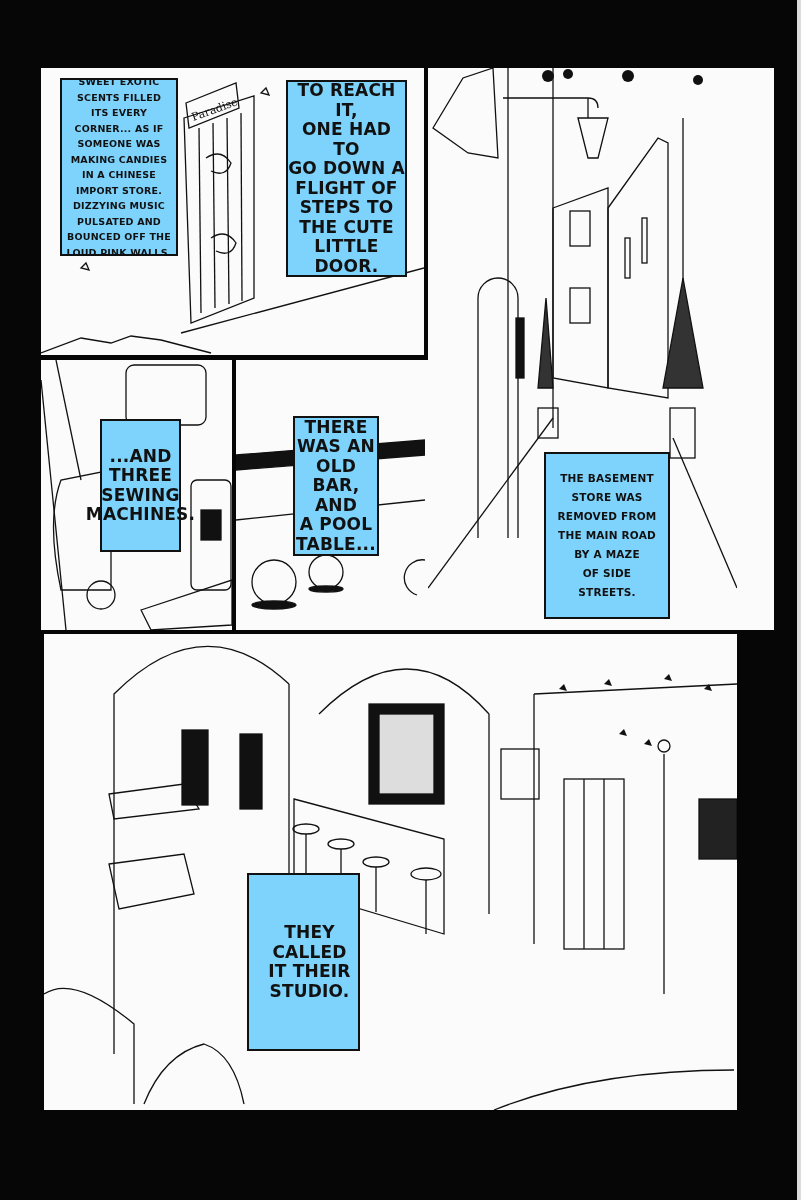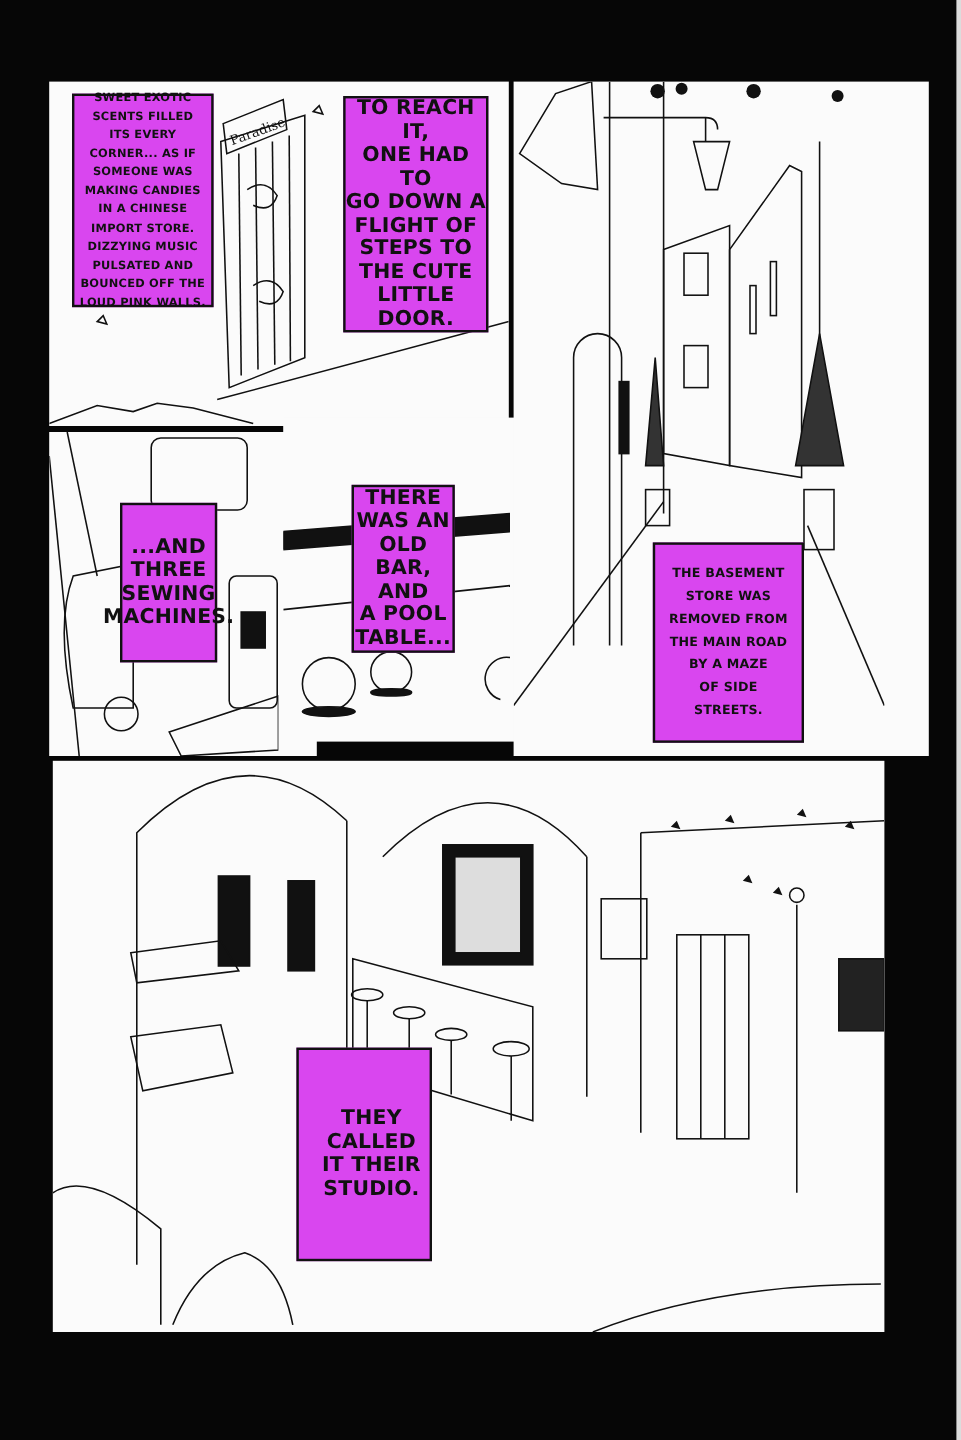--- a/index.html
+++ b/index.html
@@ -1,20 +1,20 @@
 <!DOCTYPE html>
 <html><head>
 <meta charset="utf-8">
 <style>
   html,body{margin:0;padding:0;}
   body{width:801px;height:1200px;background:#060606;position:relative;overflow:hidden;font-family:"DejaVu Sans",sans-serif;}
   .edge{position:absolute;right:0;top:0;width:4px;height:1200px;background:#dcdcdc;}
   .panel{position:absolute;background:#fbfbfb;overflow:hidden;}
   .panel svg{position:absolute;left:0;top:0;}
-  .caption{position:absolute;background:#d946ef;border:2px solid #111;box-sizing:border-box;display:flex;align-items:center;justify-content:center;text-align:center;
+  .caption{position:absolute;background:#7dd3fc;border:2px solid #111;box-sizing:border-box;display:flex;align-items:center;justify-content:center;text-align:center;
     font-family:"DejaVu Sans",sans-serif;font-weight:bold;color:#111;text-transform:uppercase;letter-spacing:0.2px;white-space:pre-line;}
   .c-sm{font-size:9.5px;line-height:15.5px;}
   .c-md{font-size:17px;line-height:19.5px;}
 </style>
 </head>
 <body>
 
 <div class="edge"></div>
 
 <div class="panel" style="left:41px;top:68px;width:383px;height:287px;">
@@ -51,40 +51,40 @@
 LOUD PINK WALLS.</div>
   <div class="caption c-md" style="left:245px;top:12px;width:121px;height:197px;">TO REACH IT,
 ONE HAD TO
 GO DOWN A
 FLIGHT OF
 STEPS TO
 THE CUTE
 LITTLE DOOR.</div>
 </div>
 
-<div class="panel" style="left:41px;top:360px;width:191px;height:270px;padding-left:32px;">
+<div class="panel" style="left:41px;top:360px;width:191px;height:270px;">
   <svg width="191" height="270">
     <g stroke="#111" fill="none" stroke-width="1.3">
       <rect x="85" y="5" width="80" height="60" rx="8"></rect>
       <path d="M20 120 q-15 40 0 110 h50 v-120 z"></path>
       <rect x="150" y="120" width="40" height="110" rx="6"></rect>
       <rect x="160" y="150" width="20" height="30" fill="#111"></rect>
       <polygon points="100,250 191,220 191,265 110,270"></polygon>
       <circle cx="60" cy="235" r="14"></circle>
       <line x1="0" y1="20" x2="25" y2="270"></line>
         <line x1="15" y1="0" x2="40" y2="120"></line>
     </g>
   </svg>
   <div class="caption c-md" style="left:59px;top:59px;width:81px;height:133px;">...AND
 THREE
 SEWING
 MACHINES.</div>
 </div>
 
-<div class="panel" style="left:236px;top:348px;width:202px;height:270px;">
+<div class="panel" style="left:236px;top:360px;width:202px;height:270px;">
   <svg width="189" height="270">
     <g stroke="#111" fill="none" stroke-width="1.3">
       <polygon points="0,95 189,80 189,95 0,110" fill="#111"></polygon>
       <circle cx="38" cy="222" r="22"></circle>
         <ellipse cx="38" cy="245" rx="22" ry="4" fill="#111"></ellipse>
       <circle cx="90" cy="212" r="17"></circle>
         <ellipse cx="90" cy="229" rx="17" ry="3" fill="#111"></ellipse>
       <path d="M189 200 a18 18 0 0 0 -8 35"></path>
       <line x1="0" y1="160" x2="189" y2="140"></line>
     </g>

